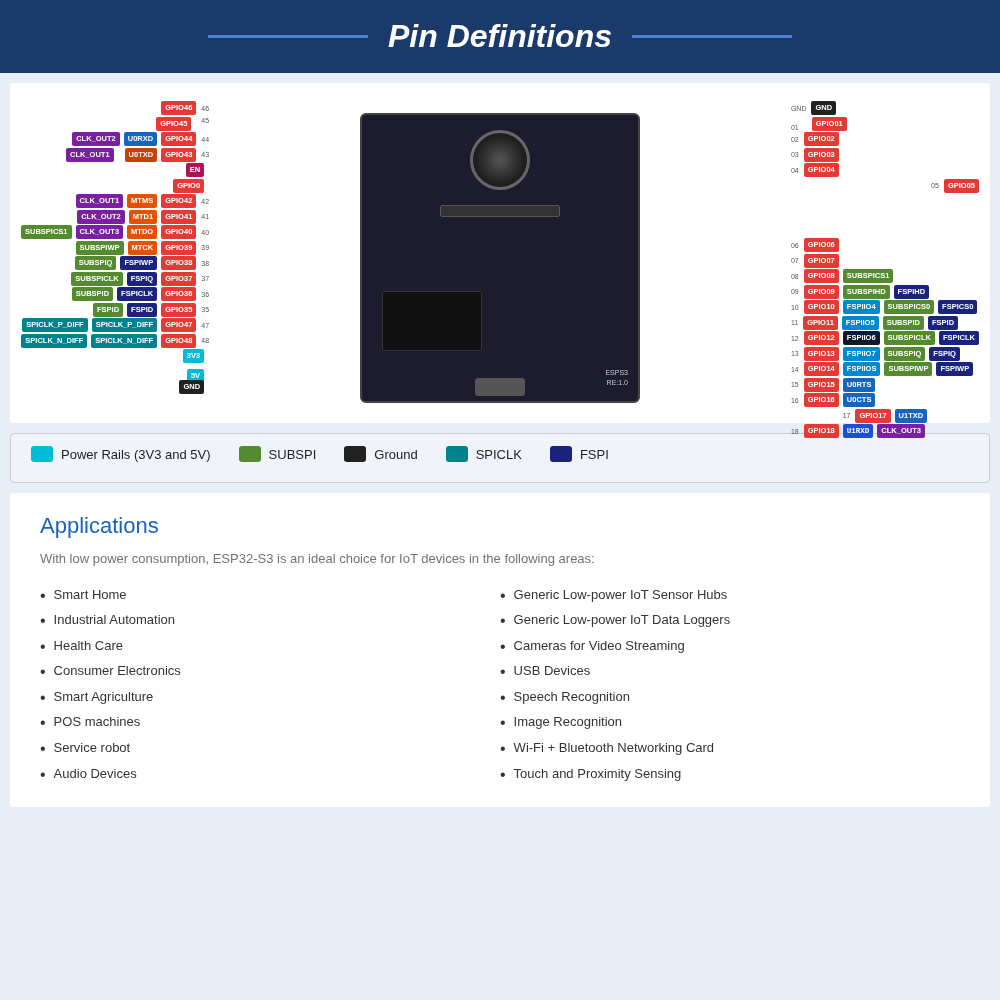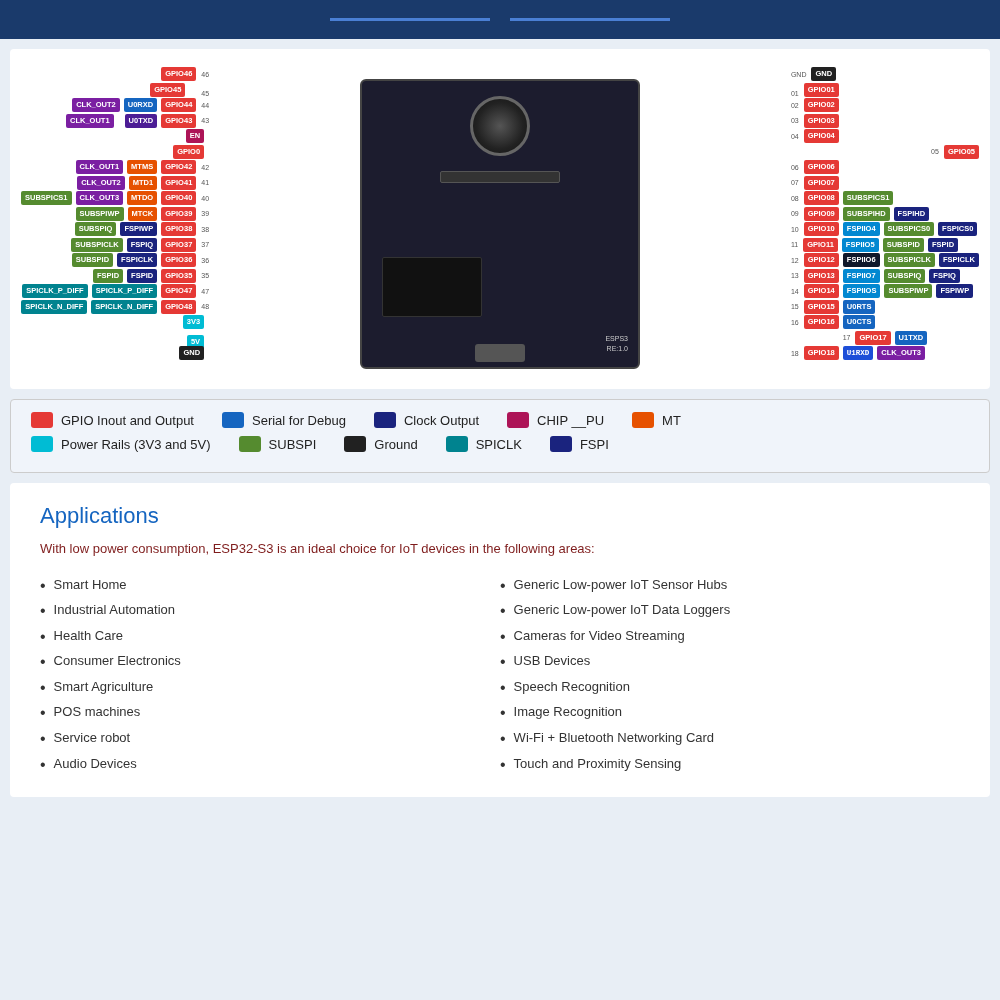--- a/index.html
+++ b/index.html
@@ -77,21 +77,21 @@
       border-radius: 4px;
     }
     .applications-title {
       color: #1565c0;
       font-size: 22px;
       font-weight: normal;
       margin-bottom: 10px;
     }
     .applications-desc {
       font-size: 13px;
-      color: #7f1d1d;
+      color: #737373;
       margin-bottom: 14px;
       line-height: 1.5;
     }
     .applications-list {
       display: grid;
       grid-template-columns: 1fr 1fr;
       gap: 0;
     }
     .app-item {
       display: flex;
@@ -129,48 +129,49 @@
       color: #555;
       margin: 0 2px;
     }
 
   </style>
 </head>
 <body>
 
 <div class="header">
   <div class="header-line"></div>
+  <h1 class="header-title">Pin Definitions</h1>
   <div class="header-line"></div>
 </div>
 
 <div class="pin-diagram-section">
   <div style="position:relative; width:960px; height:320px; margin:0 auto; font-size:8px;">
 
     <div style="position:absolute; left:0; top:8px; display:flex; flex-direction:column; gap:1.5px;">
 
       <div style="display:flex; align-items:center; justify-content:flex-end; gap:2px; height:14px;">
         <span class="pin-tag pt-red">GPIO46</span>
         <span class="pin-num">46</span>
       </div>
 
-      <div style="display:flex; align-items:flex-end; justify-content:flex-end; gap:13px; height:14px;">
+      <div style="display:flex; align-items:flex-start; justify-content:flex-end; gap:7px; height:14px;">
         <span class="pin-tag pt-red">GPIO45</span>
         <span class="pin-num">45</span>
       </div>
 
       <div style="display:flex; align-items:center; justify-content:flex-end; gap:2px; height:14px;">
         <span class="pin-tag" style="background:#7b1fa2;">CLK_OUT2</span>
         <span class="pin-tag" style="background:#1565c0;">U0RXD</span>
         <span class="pin-tag pt-red">GPIO44</span>
         <span class="pin-num">44</span>
       </div>
 
       <div style="display:flex; align-items:center; justify-content:flex-end; gap:2px; height:14px;">
         <span class="pin-tag" style="background:#7b1fa2;">CLK_OUT1</span>
-        <span class="pin-tag" style="background:#4c1d95;margin-left:8px;">U0TXD</span>
+        <span class="pin-tag" style="background:#c2410c;margin-left:8px;">U0TXD</span>
         <span class="pin-tag pt-red">GPIO43</span>
         <span class="pin-num">43</span>
       </div>
 
       <div style="display:flex; align-items:center; justify-content:flex-end; gap:2px; height:14px;">
         <span class="pin-tag" style="background:#ad1457;">EN</span>
         <span class="pin-num"></span>
       </div>
 
       <div style="display:flex; align-items:center; justify-content:flex-end; gap:2px; height:14px;text-align:right;">
@@ -279,21 +280,21 @@
       <div style="position:absolute; bottom:15px; right:10px; color:#ccc; font-size:7px; text-align:right;">RE:1.0</div>
     </div>
 
     <div style="position:absolute; right:0; top:8px; display:flex; flex-direction:column; gap:1.5px;">
 
       <div style="display:flex; align-items:center; justify-content:flex-start; gap:2px; height:14px;">
         <span class="pin-num-right">GND</span>
         <span class="pin-tag" style="background:#212121;">GND</span>
       </div>
 
-      <div style="display:flex; align-items:flex-end; justify-content:flex-start; gap:2px; height:14px;">
+      <div style="display:flex; align-items:flex-end; justify-content:flex-start; gap:10px; height:14px;">
         <span class="pin-num-right">01</span>
         <span class="pin-tag pt-red">GPIO01</span>
       </div>
 
       <div style="display:flex; align-items:center; justify-content:flex-start; gap:2px; height:14px;">
         <span class="pin-num-right">02</span>
         <span class="pin-tag pt-red">GPIO02</span>
       </div>
 
       <div style="display:flex; align-items:center; justify-content:flex-start; gap:2px; height:14px;">
@@ -304,21 +305,21 @@
       <div style="display:flex; align-items:center; justify-content:flex-start; gap:2px; height:14px;">
         <span class="pin-num-right">04</span>
         <span class="pin-tag pt-red">GPIO04</span>
       </div>
 
       <div style="display:flex; align-items:center; justify-content:flex-end; gap:2px; height:14px;">
         <span class="pin-num-right">05</span>
         <span class="pin-tag pt-red">GPIO05</span>
       </div>
 
-      <div style="display:flex; align-items:center; justify-content:flex-start; gap:2px; height:14px;">
+      <div style="display:flex; align-items:center; justify-content:flex-start; gap:2px; height:14px;margin-top:44px;">
         <span class="pin-num-right">06</span>
         <span class="pin-tag pt-red">GPIO06</span>
       </div>
 
       <div style="display:flex; align-items:center; justify-content:flex-start; gap:2px; height:14px;">
         <span class="pin-num-right">07</span>
         <span class="pin-tag pt-red">GPIO07</span>
       </div>
 
       <div style="display:flex; align-items:center; justify-content:flex-start; gap:2px; height:14px;">
@@ -401,36 +402,20 @@
     </div>
 
     <div style="position:absolute; right:0; top:132px; display:flex; flex-direction:column; gap:1.5px; margin-left:2px;">
     </div>
 
   </div>
 </div>
 
 <div class="legend">
   <div class="legend-row">
-    <span class="legend-color" style="background:#e53935;"></span>
-    <span class="legend-text">GPIO Inout and Output</span>
-
-    <span class="legend-color" style="background:#1565c0;"></span>
-    <span class="legend-text">Serial for Debug</span>
-
-    <span class="legend-color" style="background:#1a237e;"></span>
-    <span class="legend-text">Clock Output</span>
-
-    <span class="legend-color" style="background:#ad1457;"></span>
-    <span class="legend-text">CHIP __PU</span>
-
-    <span class="legend-color" style="background:#e65100;"></span>
-    <span class="legend-text">MT</span>
-  </div>
-  <div class="legend-row">
     <span class="legend-color" style="background:#00bcd4;"></span>
     <span class="legend-text">Power Rails (3V3 and 5V)</span>
 
     <span class="legend-color" style="background:#558b2f;"></span>
     <span class="legend-text">SUBSPI</span>
 
     <span class="legend-color" style="background:#212121;"></span>
     <span class="legend-text">Ground</span>
 
     <span class="legend-color" style="background:#00838f;"></span>

